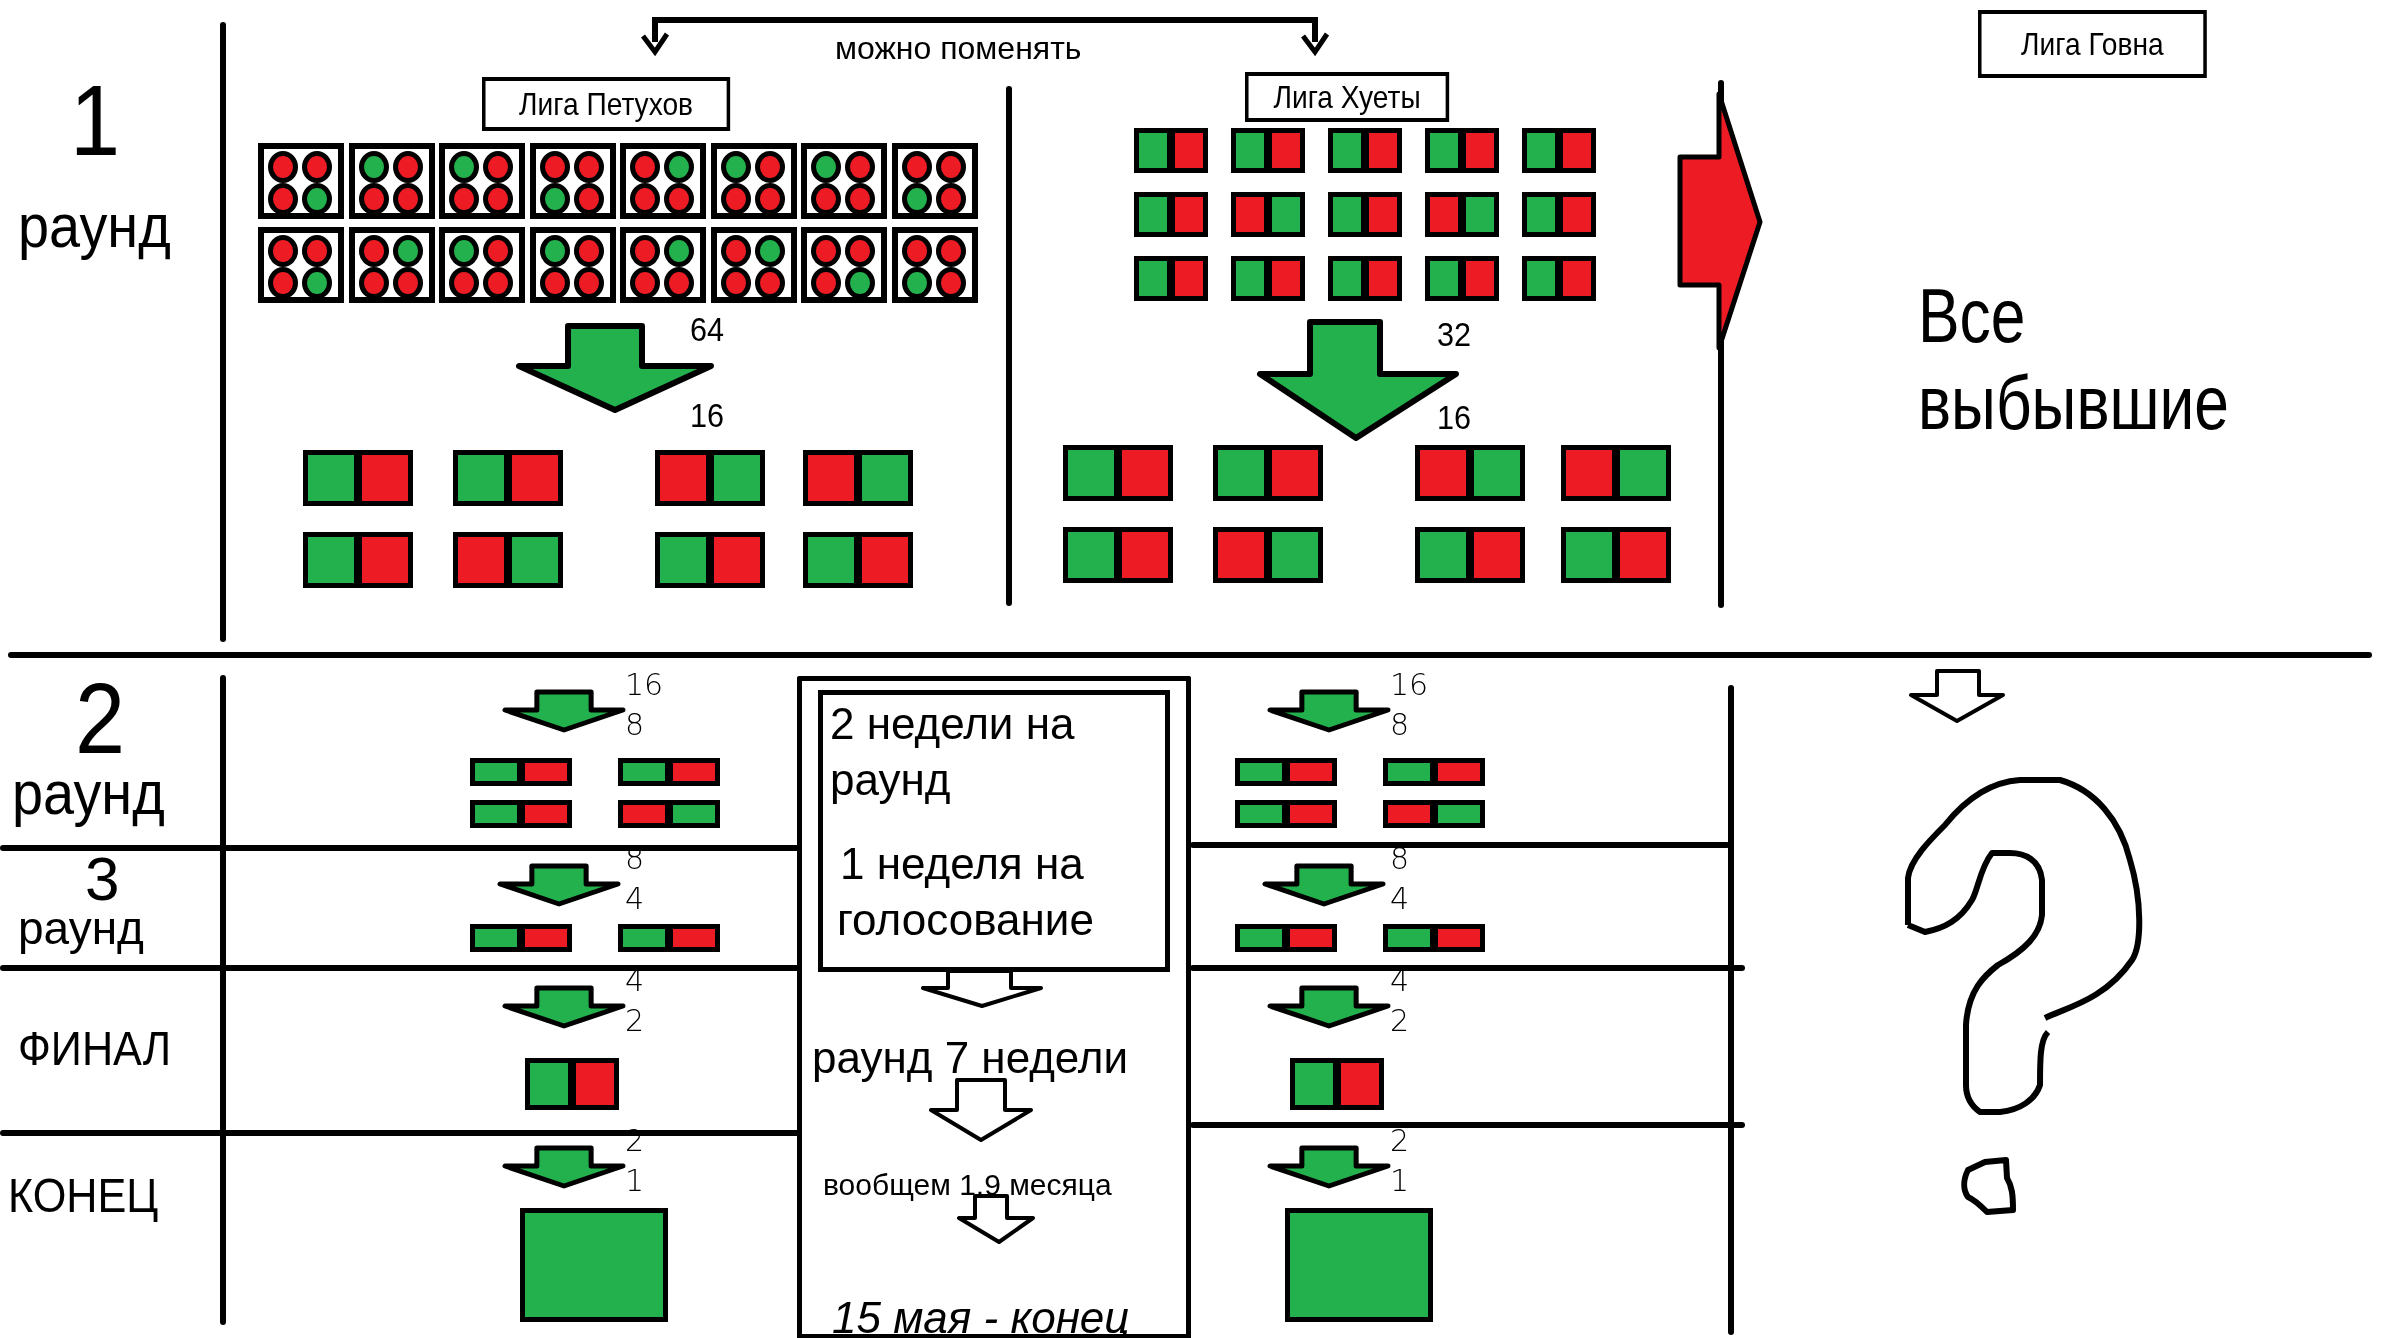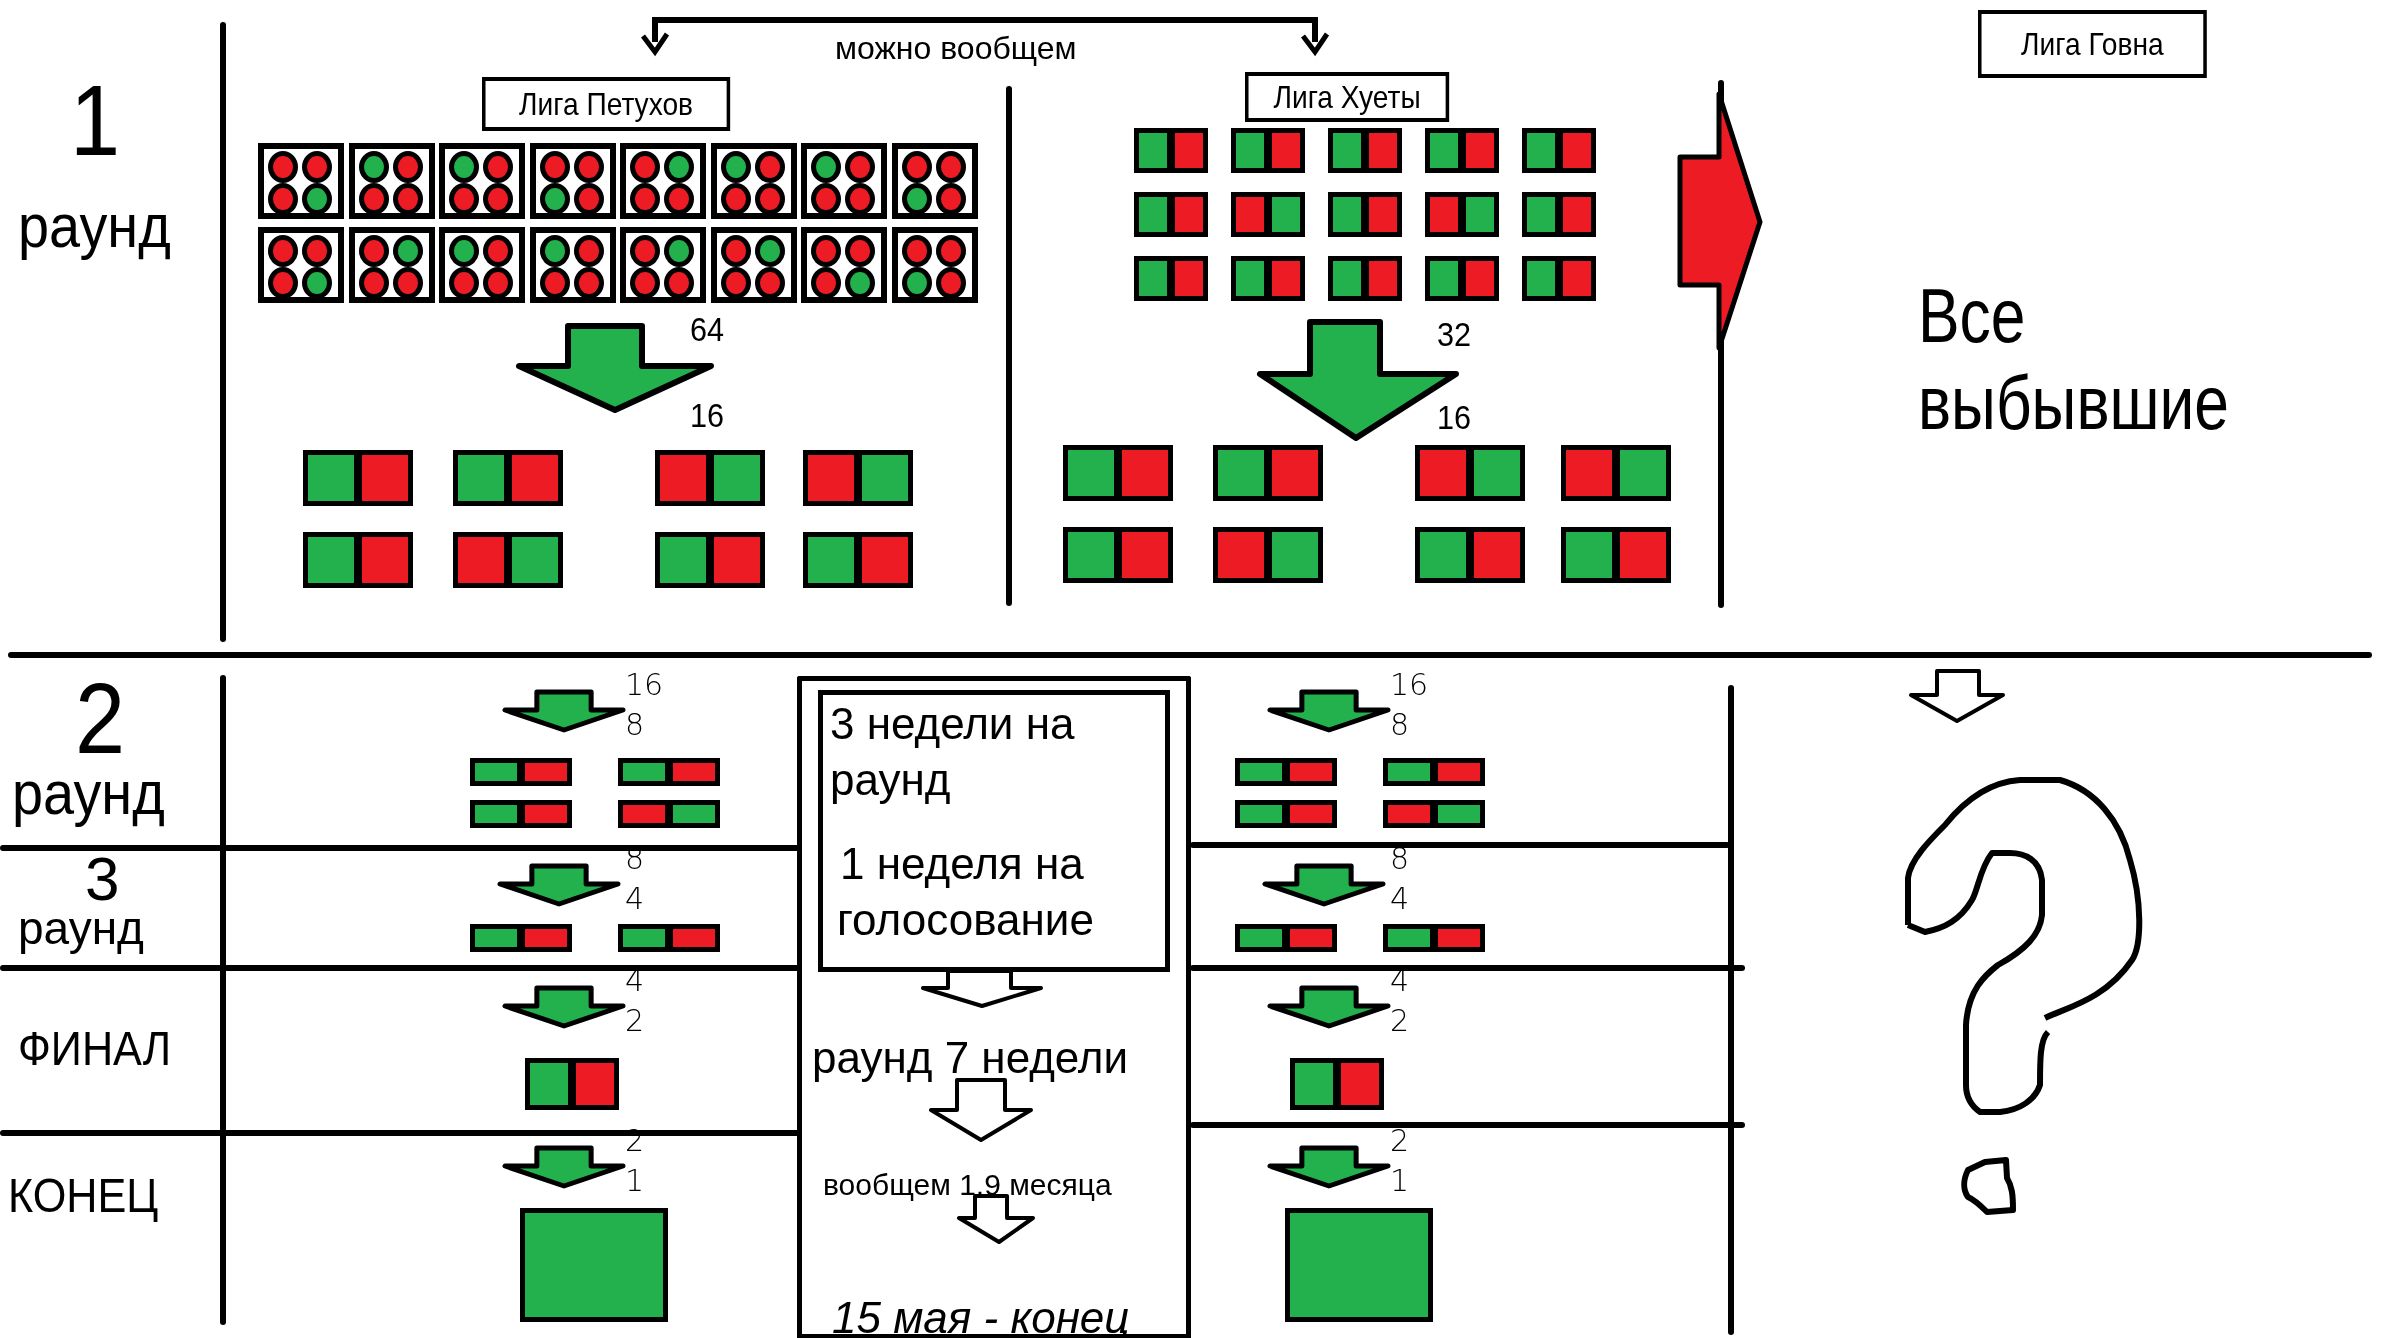--- a/index.html
+++ b/index.html
@@ -29,21 +29,21 @@
 
 <div class="big-num" style="left:70px;top:70px;">1</div>
 <div class="round-word" style="left:18px;top:195px;">раунд</div>
 <div class="vline" style="left:220px;top:22px;height:620px;"></div>
 
 <svg style="left:0;top:0;" width="2384" height="80">
   <polyline points="655,42 655,20 1315,20 1315,42" fill="none" stroke="#000" stroke-width="6"></polyline>
   <polyline points="643,36 655,52 667,34" fill="none" stroke="#000" stroke-width="5"></polyline>
   <polyline points="1303,36 1315,52 1327,34" fill="none" stroke="#000" stroke-width="5"></polyline>
 </svg>
-<div class="abs" style="left:835px;top:30px;font-size:32px;">можно вообщем</div>
+<div class="abs" style="left:835px;top:30px;font-size:32px;">можно поменять</div>
 
 <div class="label-box" style="left:482px;top:77px;width:282px;height:54px;">Лига Петухов</div>
 <div id="groupsA">
     <div class="group" style="left: 258px; top: 143px; height: 76px; width: 86px;">
       <div class="dot r" style="left: 4px; top: 2px; height: 32px;"></div>
       <div class="dot r" style="left: 38px; top: 2px; height: 32px;"></div>
       <div class="dot r" style="left: 4px; top: 34px; height: 32px;"></div>
       <div class="dot g" style="left: 38px; top: 34px; height: 32px;"></div>
     </div>
     <div class="group" style="left: 348.5px; top: 143px; height: 76px; width: 86px;">
@@ -411,21 +411,21 @@
     </div>
     <svg width="128" height="60" style="left: 1270px; top: 1144px;">
       <polygon points="31.860000000000003,4 86.14,4 86.14,22 118,22 59,42 0,22 31.860000000000003,22" fill="#22b14c" stroke="#000" stroke-width="5" stroke-linejoin="round"></polygon>
     </svg>
     <div class="hand" style="left: 1390px; top: 1126px;">2</div>
     <div class="hand" style="left: 1390px; top: 1166px;">1</div>
     <div class="sq g" style="left: 1285px; top: 1208px; width: 148px; height: 114px;"></div>
   </div>
 
 <div class="abs" style="left:818px;top:690px;width:352px;height:282px;border:5px solid #000;box-sizing:border-box;"></div>
-<div class="info-text" style="left:830px;top:696px;">3 недели на</div>
+<div class="info-text" style="left:830px;top:696px;">2 недели на</div>
 <div class="info-text" style="left:830px;top:752px;">раунд</div>
 <div class="info-text" style="left:840px;top:836px;">1 неделя на</div>
 <div class="info-text" style="left:837px;top:892px;">голосование</div>
 <svg style="left:915px;top:966px;" width="140" height="50">
   <polygon points="33,5 96,5 96,22 126,22 67,40 8,22 33,22" fill="#fff" stroke="#000" stroke-width="4" stroke-linejoin="round"></polygon>
 </svg>
 <div class="info-text" style="left:812px;top:1030px;">раунд 7 недели</div>
 <svg style="left:925px;top:1076px;" width="120" height="80">
   <polygon points="32,4 80,4 80,34 106,34 56,64 6,34 32,34" fill="#fff" stroke="#000" stroke-width="4" stroke-linejoin="round"></polygon>
 </svg>

